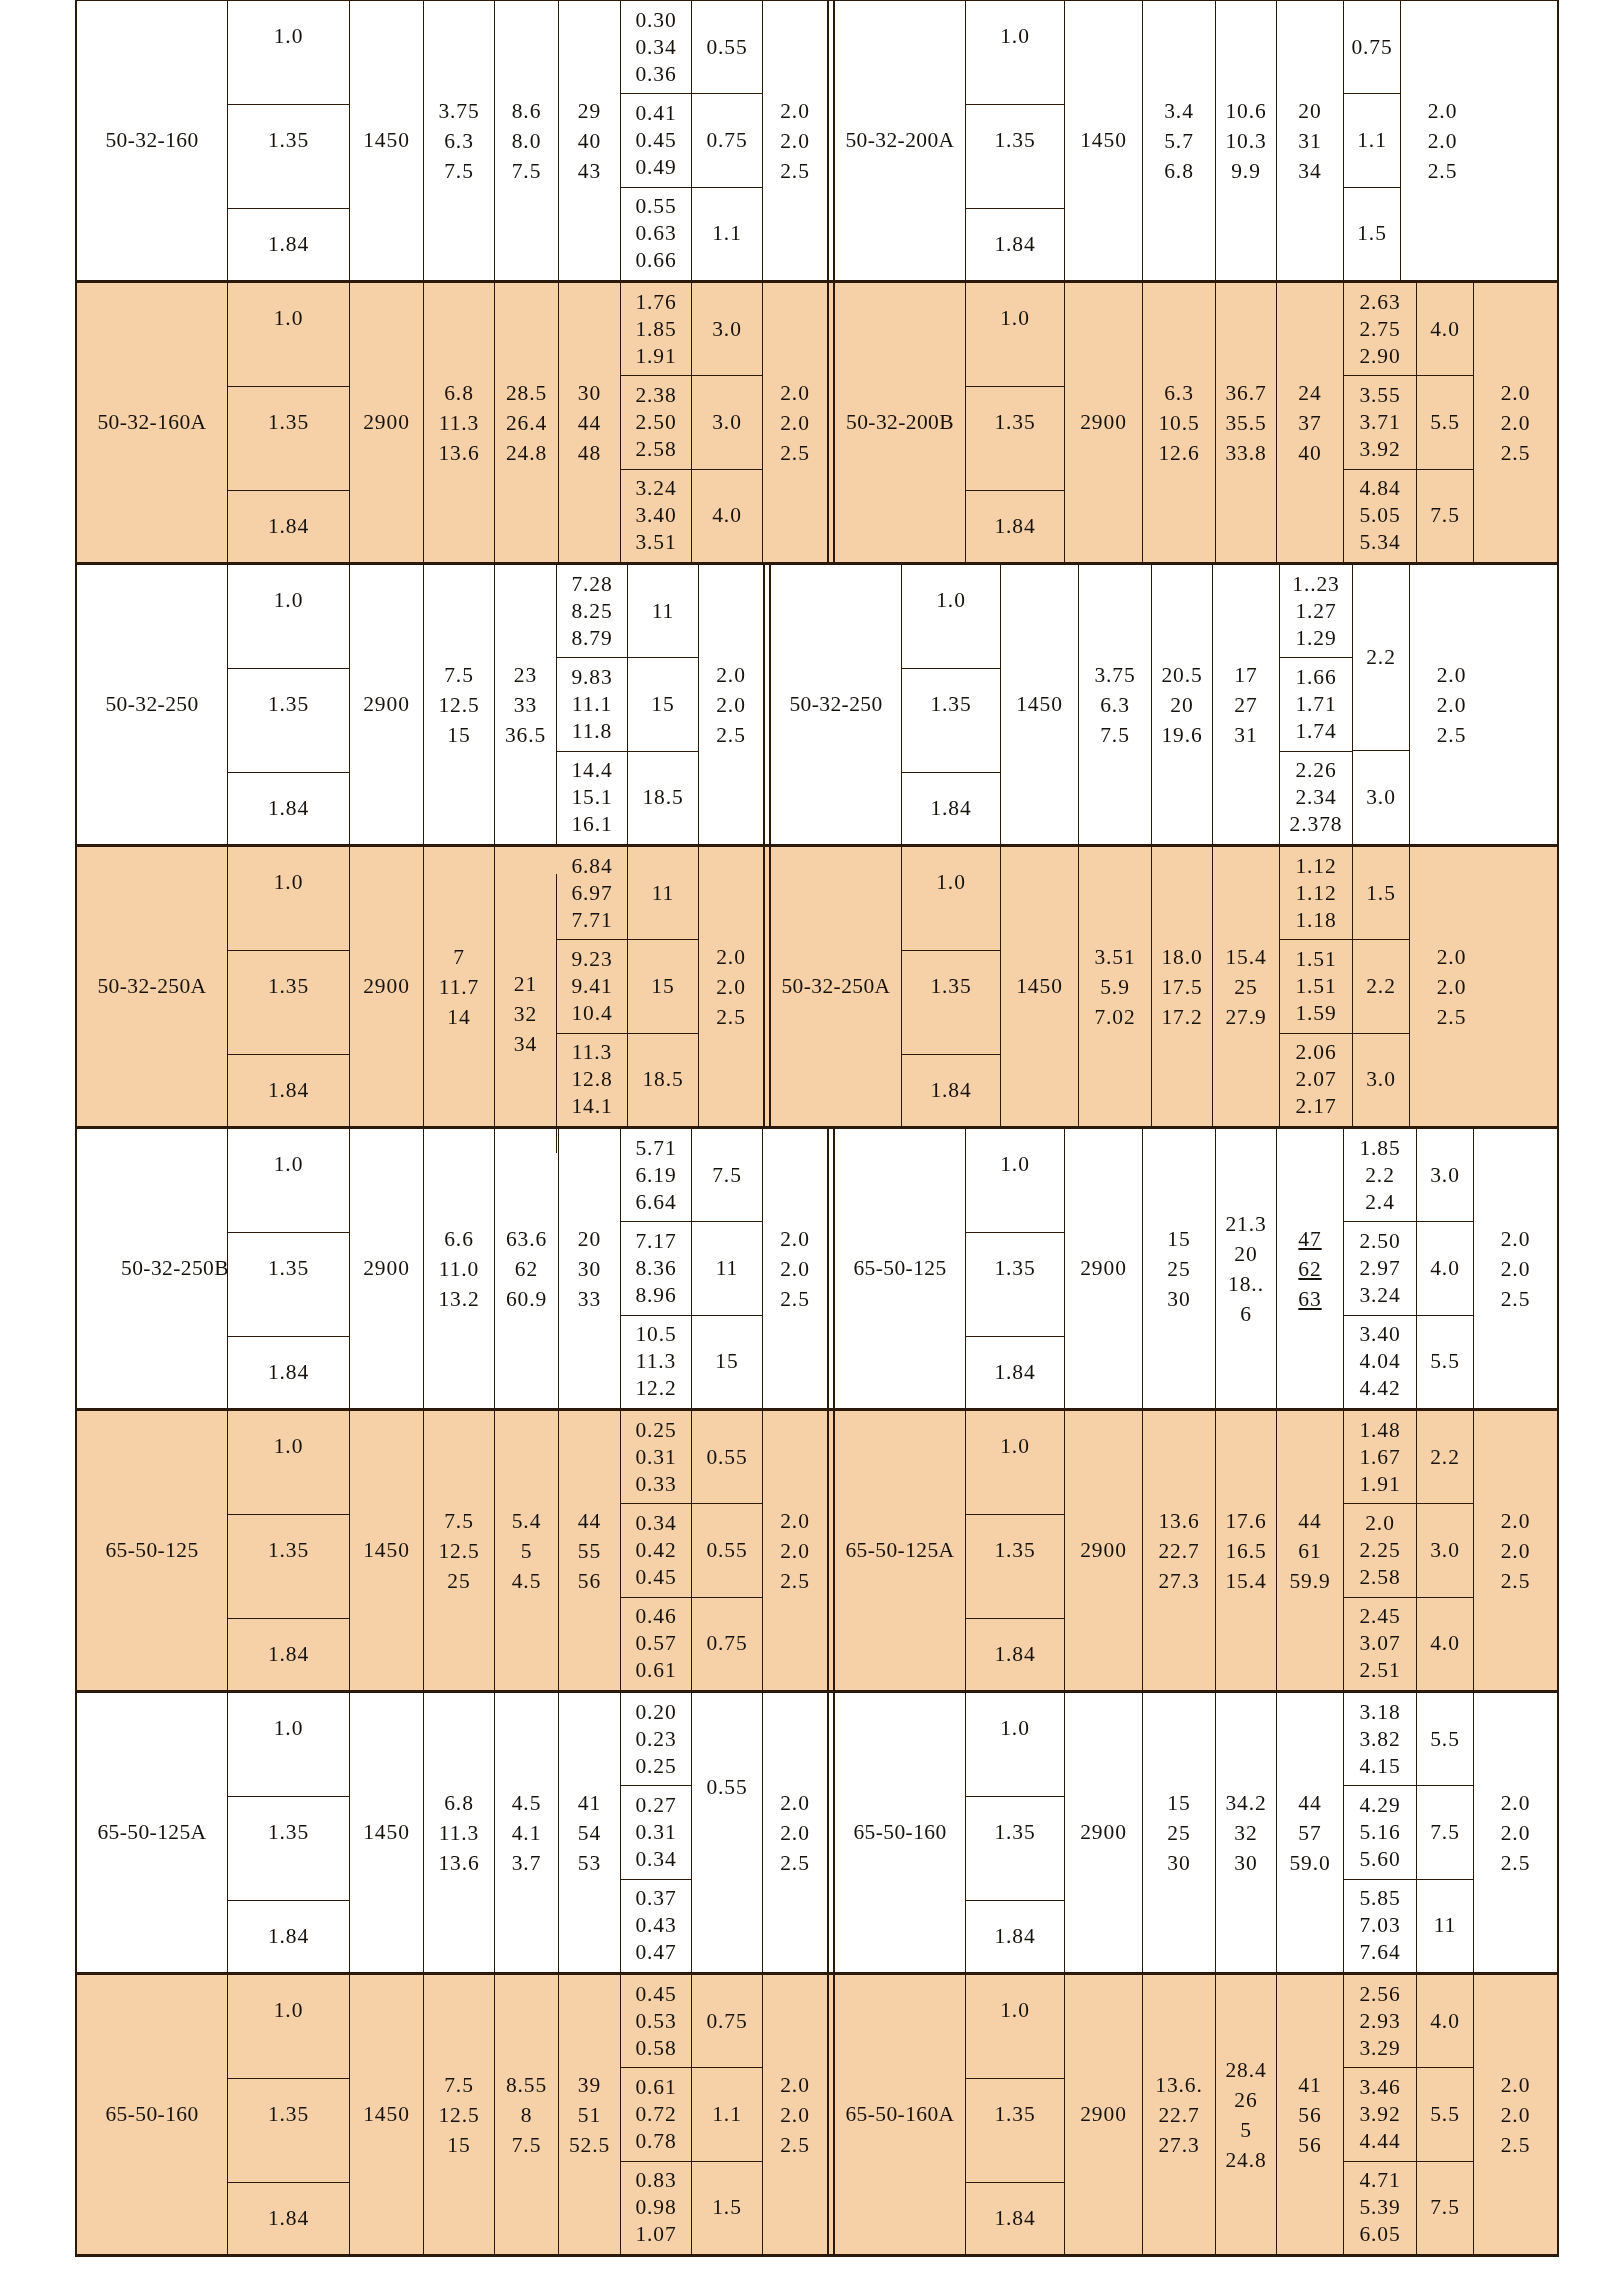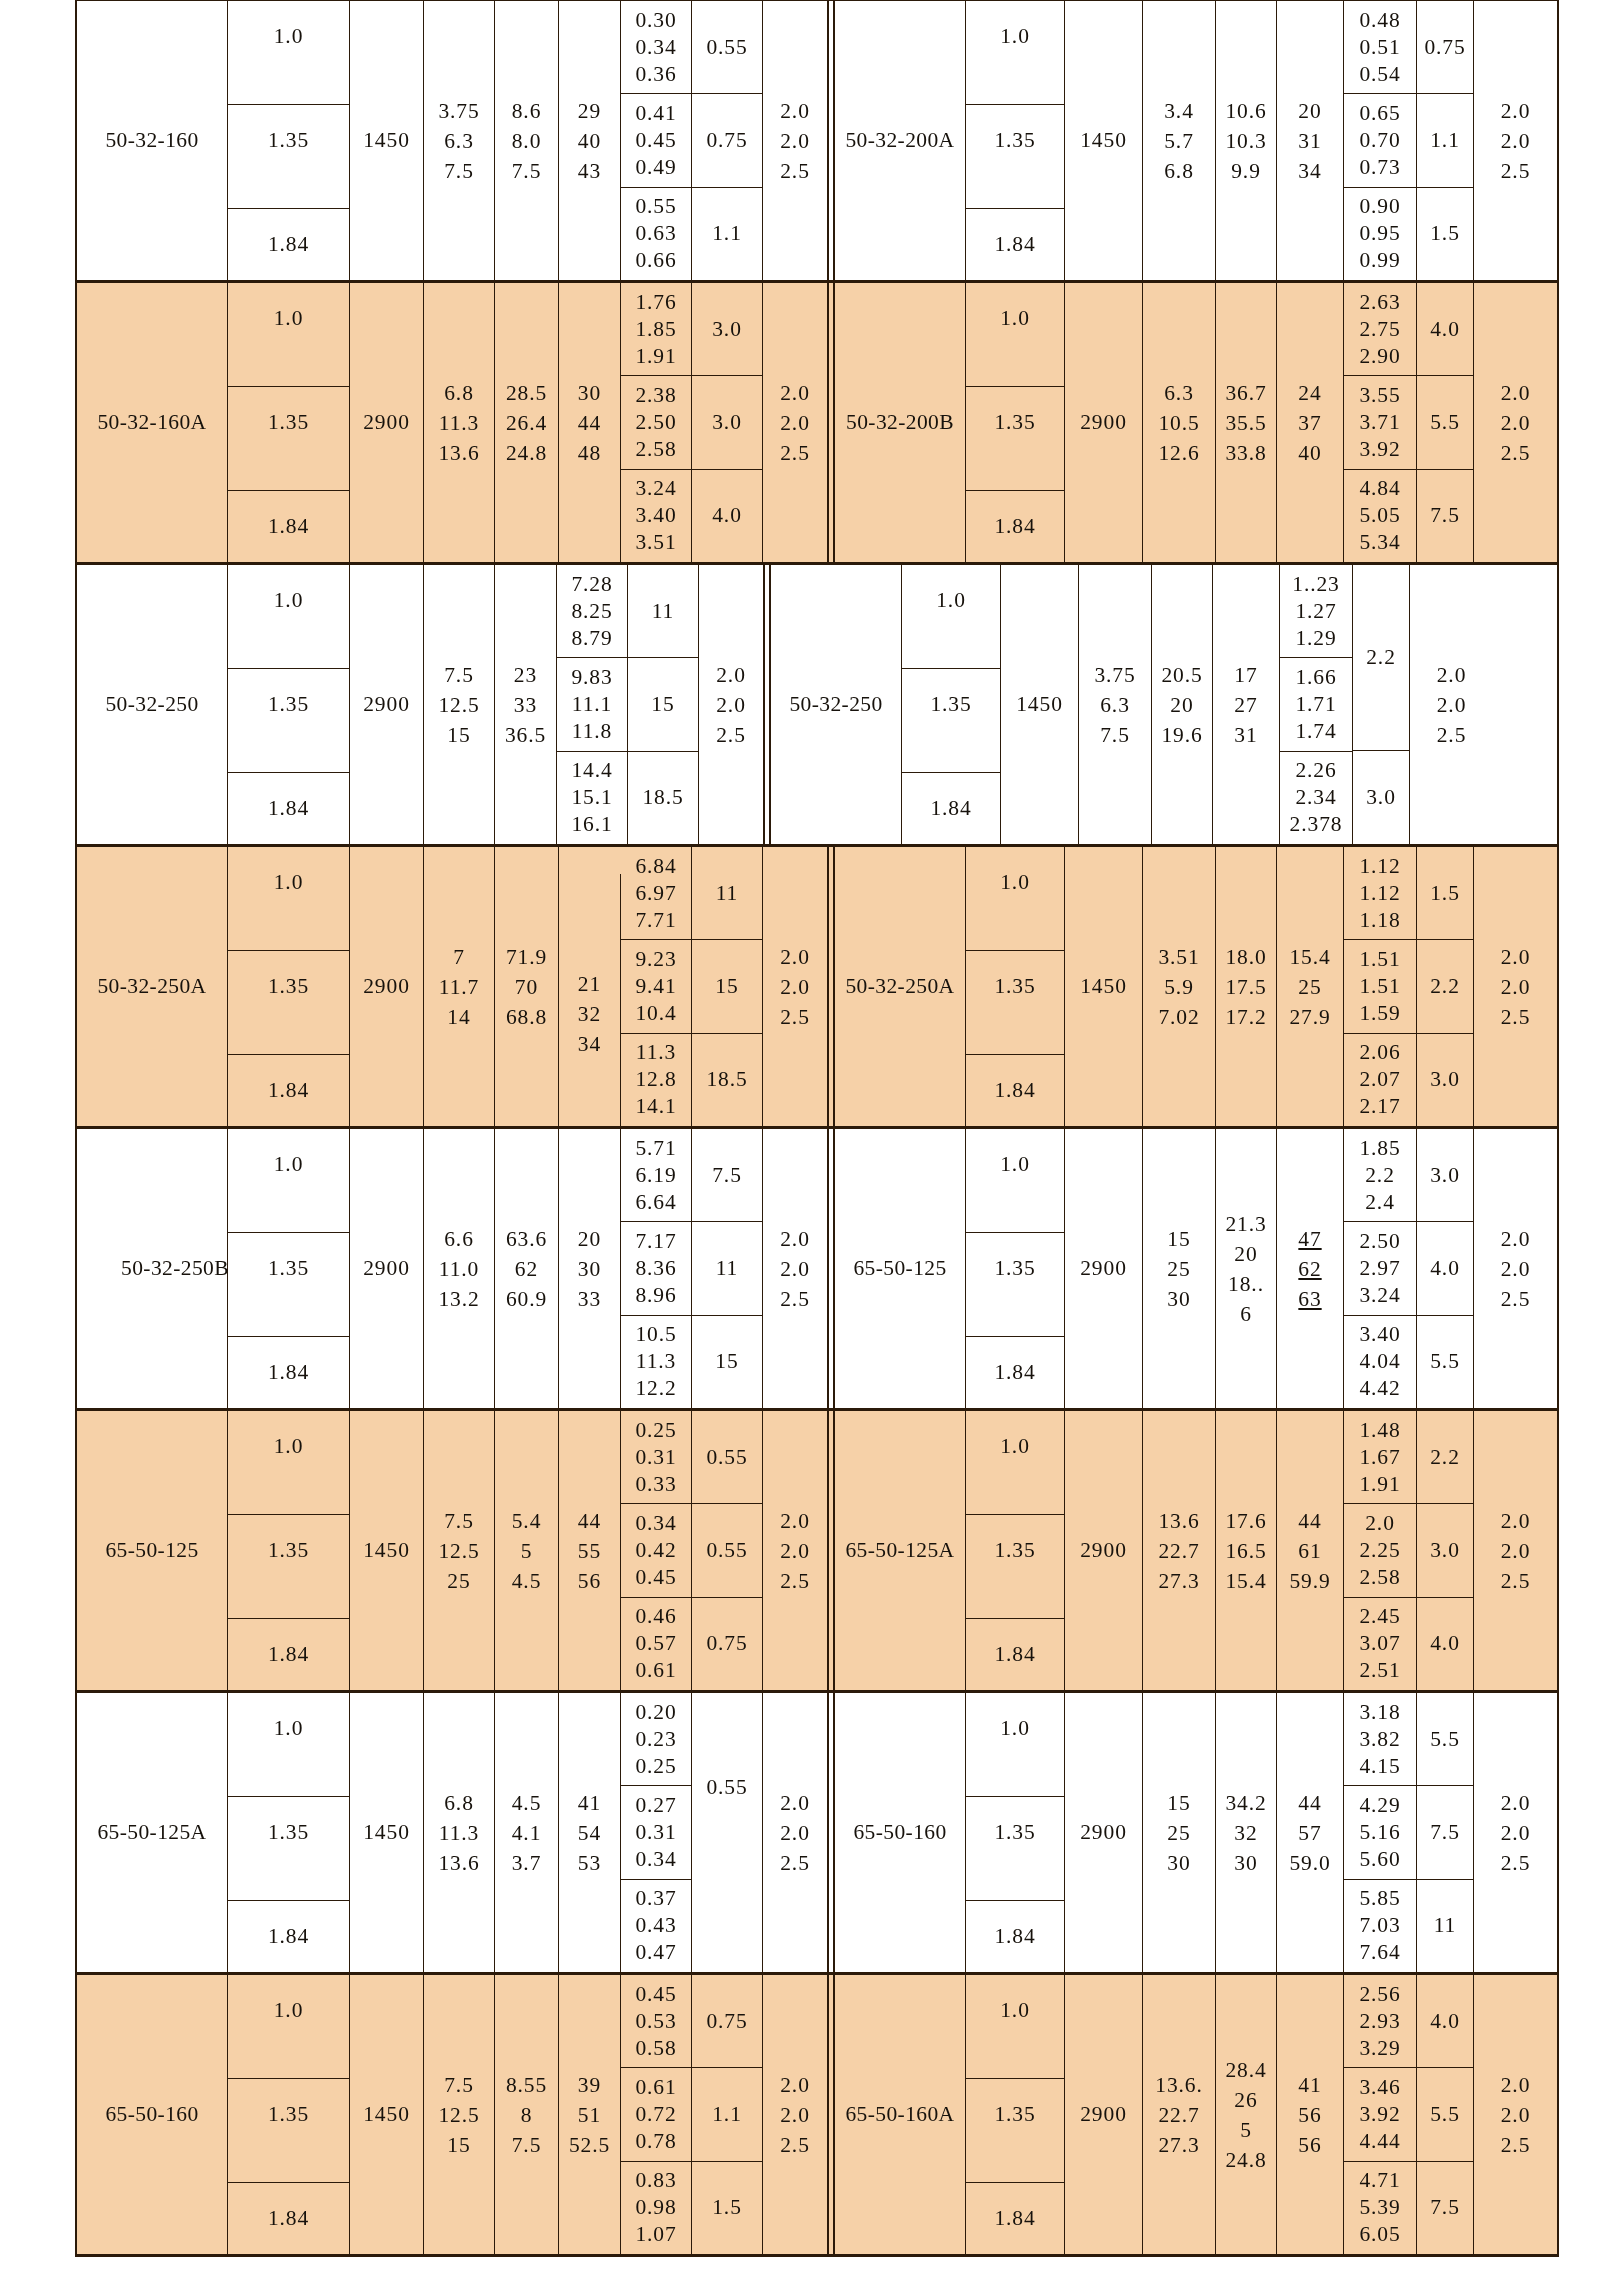--- a/index.html
+++ b/index.html
@@ -163,37 +163,20 @@
             <div class="ln">9.9</div>
           </div>
         </div>
         <div class="col c-lines" style="width: 67px;">
           <div class="cell">
             <div class="ln">20</div>
             <div class="ln">31</div>
             <div class="ln">34</div>
           </div>
         </div>
-        <div class="col c-power" style="width: 73px;">
-          <div class="cell">
-            <div class="ln">0.48</div>
-            <div class="ln">0.51</div>
-            <div class="ln">0.54</div>
-          </div>
-          <div class="cell">
-            <div class="ln">0.65</div>
-            <div class="ln">0.70</div>
-            <div class="ln">0.73</div>
-          </div>
-          <div class="cell">
-            <div class="ln">0.90</div>
-            <div class="ln">0.95</div>
-            <div class="ln">0.99</div>
-          </div>
-        </div>
         <div class="col c-motor" style="width: 57px;">
           <div class="cell">
             <div class="val">0.75</div>
           </div>
           <div class="cell">
             <div class="val">1.1</div>
           </div>
           <div class="cell">
             <div class="val">1.5</div>
           </div>
@@ -540,27 +523,20 @@
         <div class="col c-single" style="width: 74px;">
           <div class="cell">
             <div class="val">2900</div>
           </div>
         </div>
         <div class="col c-lines" style="width: 71px;">
           <div class="cell">
             <div class="ln">7</div>
             <div class="ln">11.7</div>
             <div class="ln">14</div>
-          </div>
-        </div>
-        <div class="col c-lines" style="width: 64px;">
-          <div class="cell">
-            <div class="ln">71.9</div>
-            <div class="ln">70</div>
-            <div class="ln">68.8</div>
           </div>
         </div>
         <div class="col c-lines" style="width: 62px; margin-top: 27px;">
           <div class="cell">
             <div class="ln">21</div>
             <div class="ln">32</div>
             <div class="ln">34</div>
           </div>
         </div>
         <div class="col c-power" style="width: 71px;">

